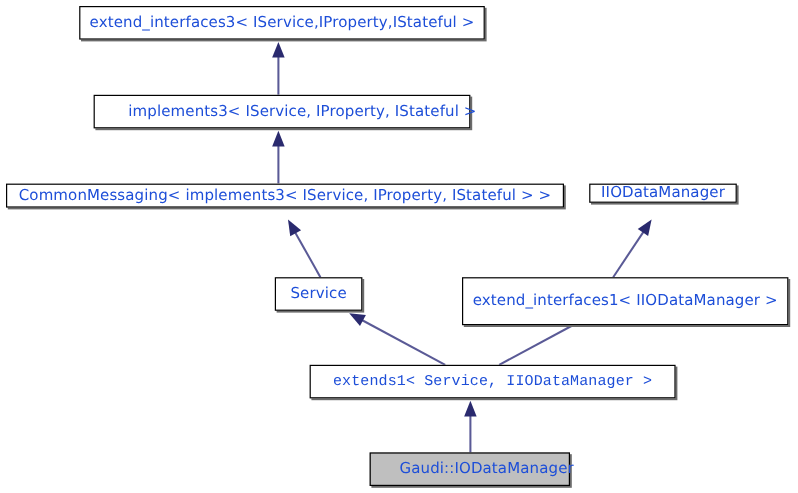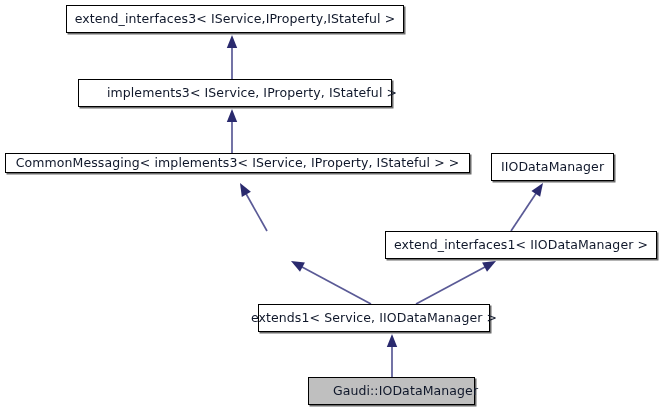--- a/index.html
+++ b/index.html
@@ -25,21 +25,21 @@
   }
   .uml-node {
     position: absolute;
     box-sizing: border-box;
     border: 1px solid #000000;
     background: #ffffff;
     display: flex;
     align-items: center;
     justify-content: center;
     white-space: nowrap;
-    color: #0f172a;
+    color: #1d4ed8;
     font-size: 12.5px;
     line-height: 1;
     letter-spacing: 0.1px;
     box-shadow: 1.5px 1.5px 0 0 #6b6b6b;
   }
   .uml-node.highlight {
     background: #bfbfbf;
   }
   .uml-label {
     display: block;
@@ -69,25 +69,28 @@
     </svg>
 <div class="uml-node" style="left: 66px; top: 5px; width: 338px; height: 28px;">
       <span class="uml-label">extend_interfaces3&lt; IService,IProperty,IStateful &gt;</span>
     </div>
     <div class="uml-node" style="left: 78px; top: 79px; width: 314px; height: 28px; padding-left: 34px;">
       <span class="uml-label">implements3&lt; IService, IProperty, IStateful &gt;</span>
     </div>
     <div class="uml-node" style="left: 5px; top: 153px; width: 465px; height: 20px;">
       <span class="uml-label">CommonMessaging&lt; implements3&lt; IService, IProperty, IStateful &gt; &gt;</span>
     </div>
-    <div class="uml-node" style="left: 491px; top: 153px; width: 123px; height: 28px;">
+    <div class="uml-node" style="left: 491px; top: 153px; width: 123px; height: 16px;">
       <span class="uml-label">IIODataManager</span>
     </div>
-    <div class="uml-node" style="left: 385px; top: 231px; width: 272px; height: 28px;">
+    <div class="uml-node" style="left: 229px; top: 231px; width: 73px; height: 28px;">
+      <span class="uml-label">Service</span>
+    </div>
+    <div class="uml-node" style="left: 385px; top: 231px; width: 272px; height: 40px;">
       <span class="uml-label">extend_interfaces1&lt; IIODataManager &gt;</span>
     </div>
-    <div class="uml-node" style="left: 258px; top: 304px; width: 232px; height: 28px;">
+    <div class="uml-node" style="left: 258px; top: 304px; width: 305px; height: 28px; font-family: Liberation Mono, monospace;">
       <span class="uml-label">extends1&lt; Service, IIODataManager &gt;</span>
     </div>
     <div class="uml-node highlight" style="left: 308px; top: 377px; width: 167px; height: 28px; padding-left: 28px;">
       <span class="uml-label">Gaudi::IODataManager</span>
     </div>
   </div>
 
 </body></html>

